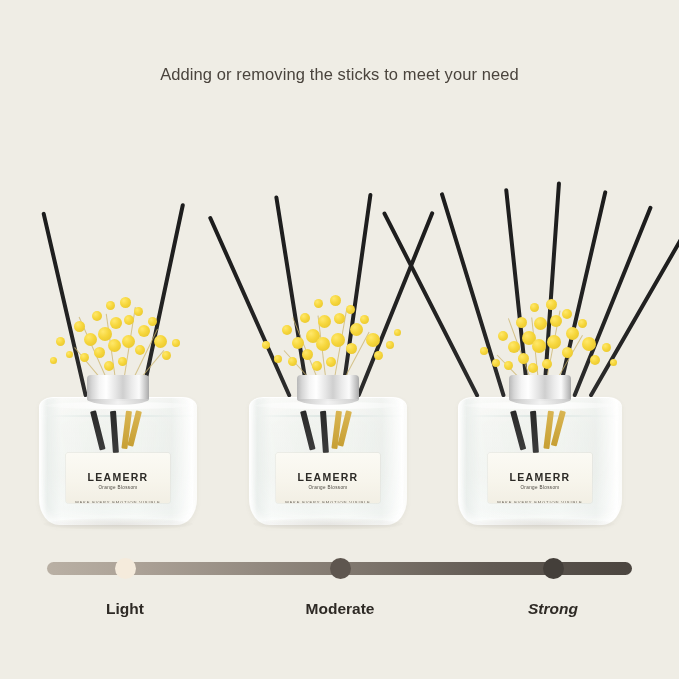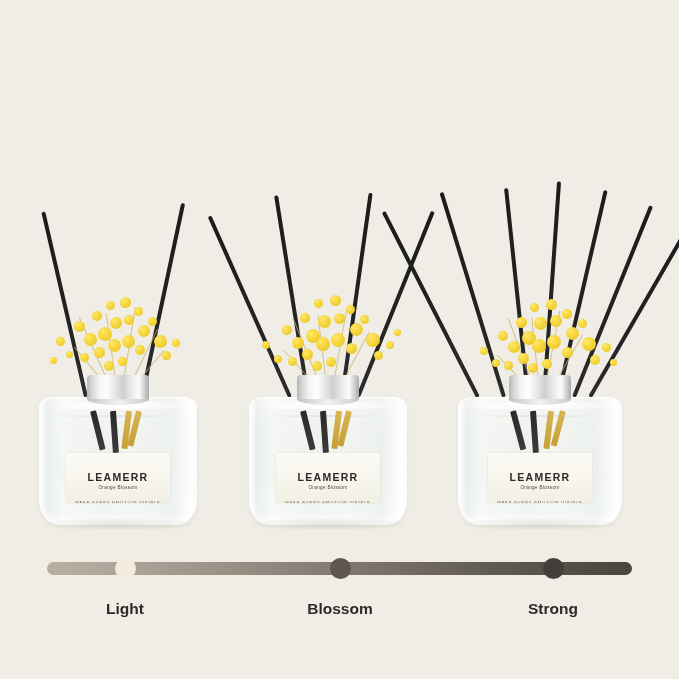--- a/index.html
+++ b/index.html
@@ -288,20 +288,21 @@
     color: #2e2a25;
     text-align: center;
     transform: translateX(-50%);
     white-space: nowrap;
   }
 </style>
 </head>
 <body>
 
 <div class="header">
+  <p class="subtitle">Adding or removing the sticks to meet your need</p>
 </div>
 
 <div class="product-row">
 
   <div class="product product-1">
     <div class="sticks">
       <div class="stick" style="left:62px;  height:190px; transform:rotate(-13deg);"></div>
       <div class="stick" style="left:118px; height:198px; transform:rotate(12deg);"></div>
     </div>
 
@@ -478,16 +479,16 @@
 
 <div class="slider-area">
   <div class="slider-track"></div>
 
   <div class="slider-dot" style="left:115px; background:#f5ebdc;"></div>
   <div class="slider-dot" style="left:330px; background:#5e564f;"></div>
   <div class="slider-dot" style="left:543px; background:#443f3a;"></div>
 
   <div class="slider-labels">
     <div class="slider-label" style="left:125px;">Light</div>
-    <div class="slider-label" style="left:340px;">Blossom</div>
-    <div class="slider-label" style="left:553px;">Strong</div>
+    <div class="slider-label" style="left:340px;">Moderate</div>
+    <div class="slider-label" style="left:553px;font-style:italic;">Strong</div>
   </div>
 </div>
 
 </body></html>

